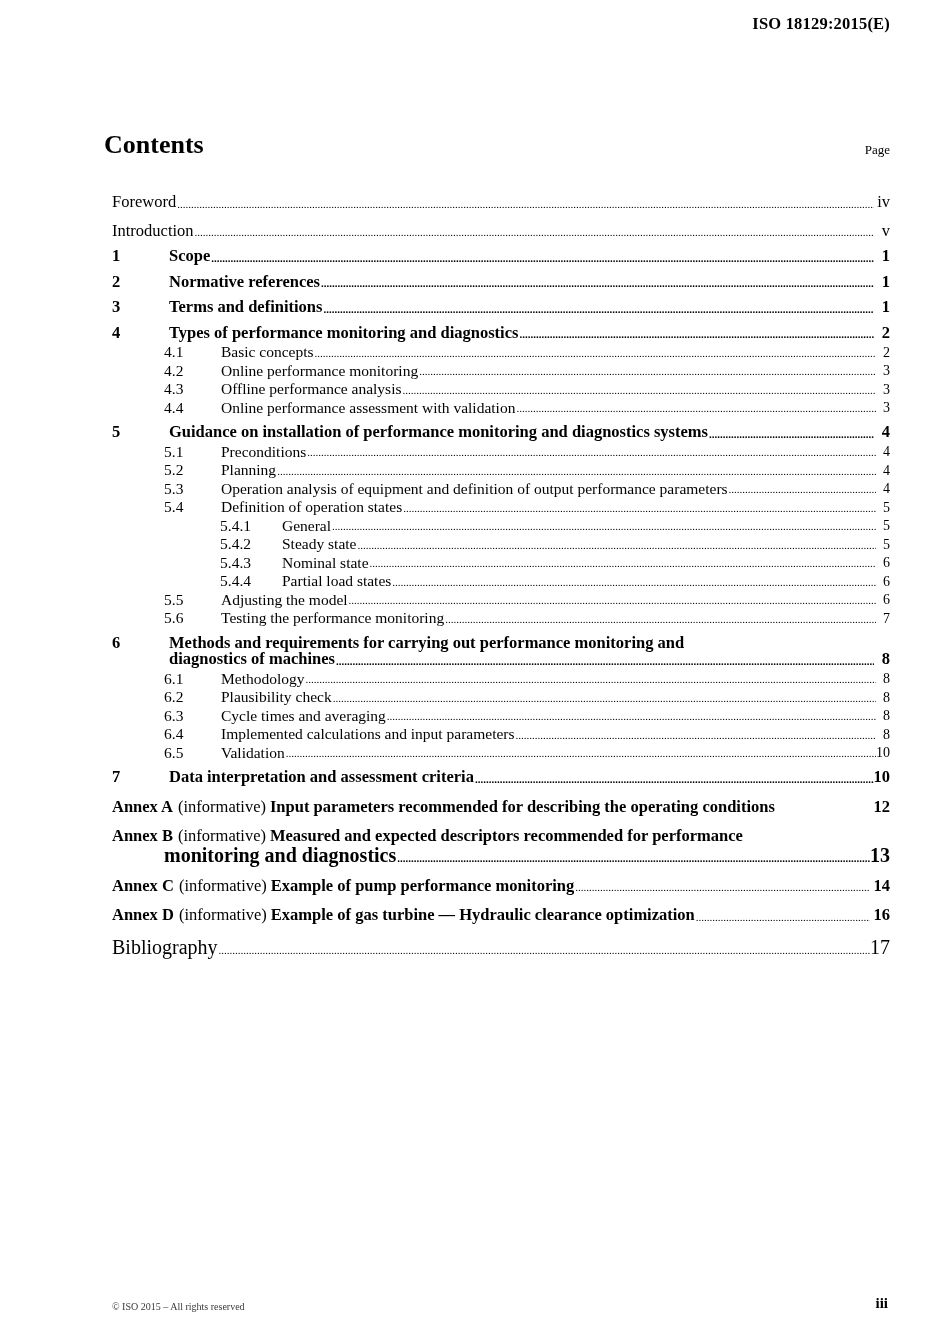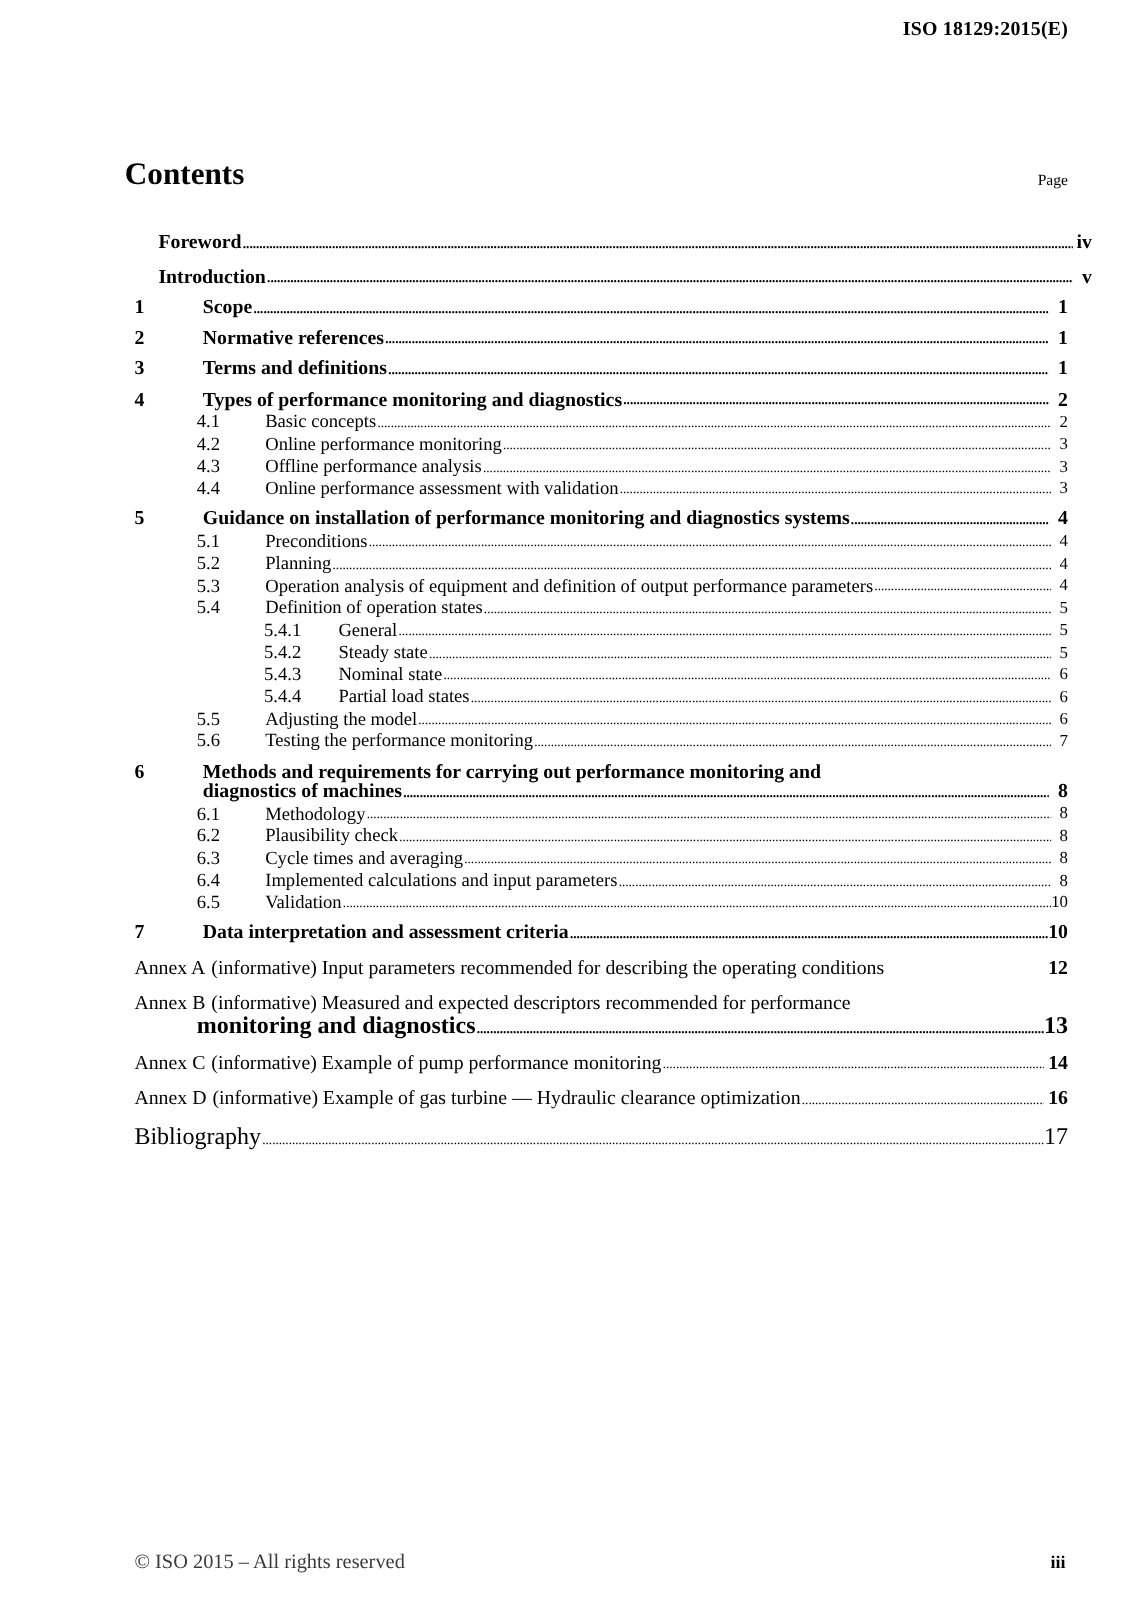--- a/index.html
+++ b/index.html
@@ -80,24 +80,23 @@
     content: "......................................................................................................................................................................................................................................................................................................";
   }
   .row .pg {
     flex: 0 0 auto;
     white-space: nowrap;
     text-align: right;
   }
 
   
   .lvl-front {
-    font-weight: bold;
+    font-weight: normal;
     font-size: 16.5px;
     margin-top: 12px;
-    margin-left: 20px;
   }
   .lvl-front .num { width: 0; }
   .lvl-front .pg { min-width: 16px; }
 
   .lvl1 {
     font-weight: bold;
     font-size: 16.5px;
     margin-top: 9px;
   }
   .lvl1 .num { width: 57px; }
@@ -112,21 +111,21 @@
 
   .indent2 { display: inline-block; width: 52px; }
   .indent3 { display: inline-block; width: 108px; }
   .numbox { display: inline-block; width: 57px; }
   .numbox-sub { display: inline-block; width: 62px; }
 
   .annex {
     font-size: 16.5px;
     margin-top: 13px;
   }
-  .annex .strong { font-weight: normal; }
+  .annex .strong { font-weight: bold; }
   .annex .reg { font-weight: normal; }
   .annex .pg { min-width: 20px; font-weight: bold; }
 
   .annex-cont {
     font-size: 20px;
     font-weight: bold;
     margin-top: 0px;
   }
   .annex-cont .num { width: 0; padding-left: 52px; box-sizing: border-box; }
   .annex-cont .pg { min-width: 20px; }
@@ -144,21 +143,21 @@
     font-weight: normal;
     font-size: 20px;
     margin-top: 13px;
   }
   .biblio .pg { min-width: 20px; }
 
   .footer-left {
     position: absolute;
     left: 112px;
     bottom: 32px;
-    font-size: 17px;
+    font-size: 10px;
     color: #3a3a3a;
   }
   .footer-right {
     position: absolute;
     right: 62px;
     bottom: 32px;
     font-size: 15px;
     font-weight: bold;
   }
 </style>

